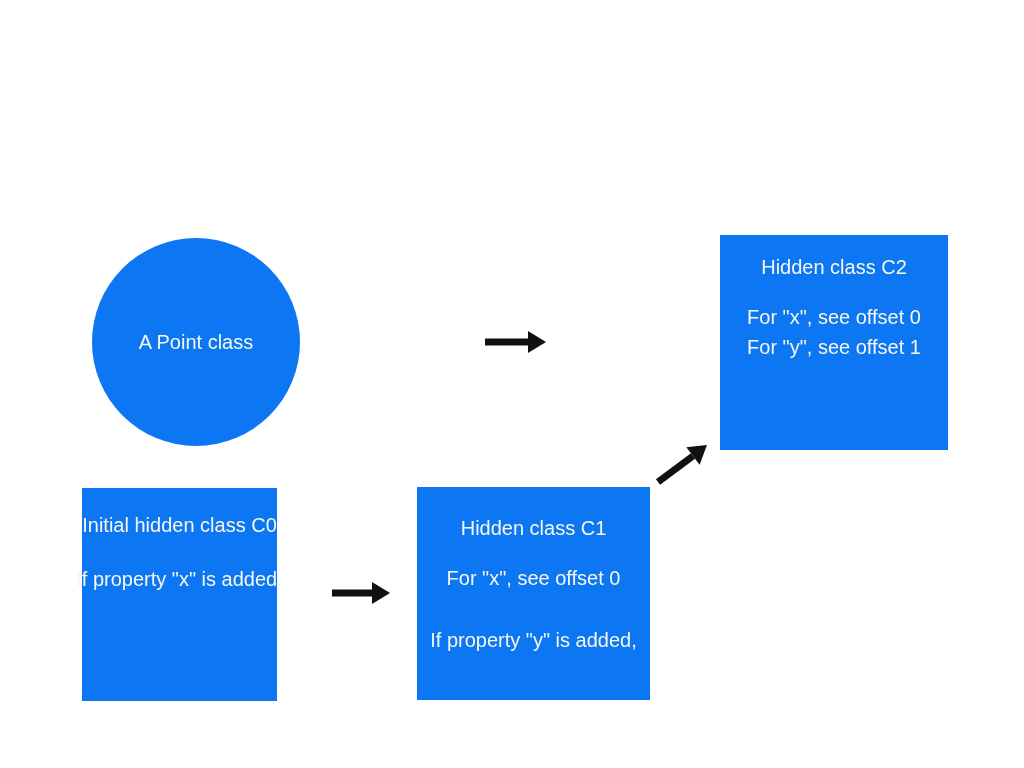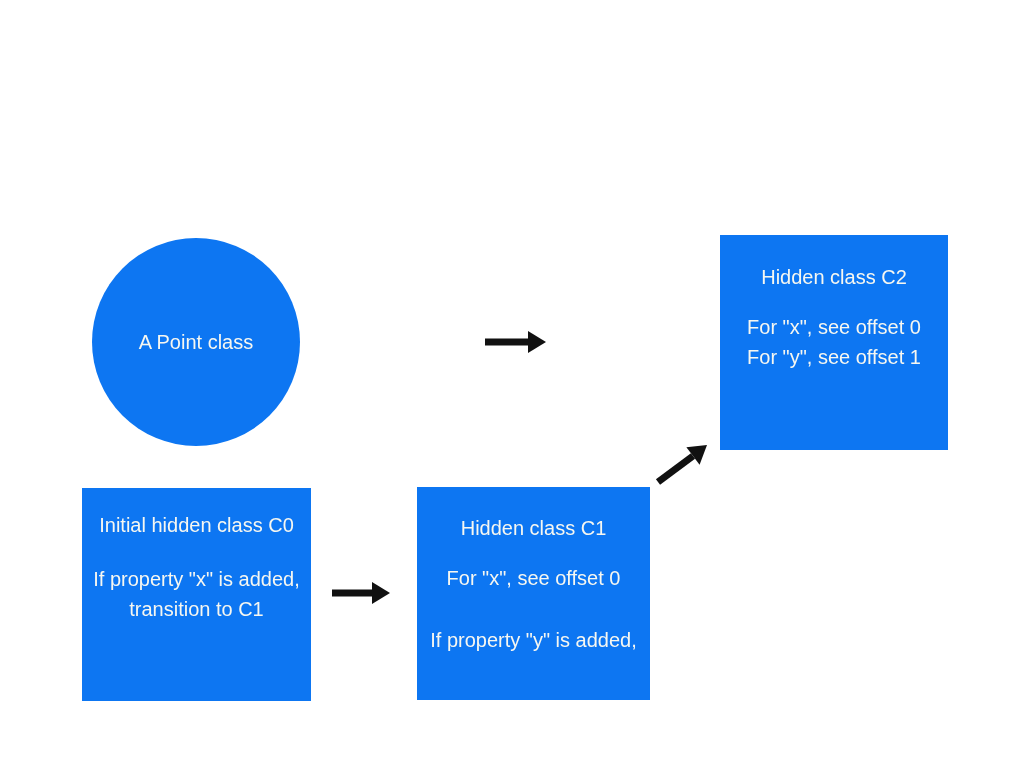--- a/index.html
+++ b/index.html
@@ -55,30 +55,29 @@
 </style>
 </head>
 <body>
 
 <div class="canvas">
 
   <div class="node circle" style="left:92px; top:238px; width:208px; height:208px;">
     <div class="line">A Point class</div>
   </div>
 
-  <div class="node box" style="left:720px; top:235px; width:228px; height:215px; padding-top:27px;">
+  <div class="node box" style="left:720px; top:235px; width:228px; height:215px; padding-top:17px;">
     <div class="line">Hidden class C2</div>
     <div class="line" style="margin-top:20px;">For "x", see offset 0</div>
     <div class="line">For "y", see offset 1</div>
   </div>
 
-  <div class="node box" style="left:82px; top:488px; width:229px; height:213px; padding-top:22px;">
+  <div class="node box" style="left:82px; top:488px; width:195px; height:213px; padding-top:22px;">
     <div class="line">Initial hidden class C0</div>
     <div class="line" style="margin-top:24px;">If property "x" is added,</div>
-    <div class="line">transition to C1</div>
   </div>
 
   <div class="node box" style="left:417px; top:487px; width:233px; height:213px; padding-top:26px;">
     <div class="line">Hidden class C1</div>
     <div class="line" style="margin-top:20px;">For "x", see offset 0</div>
     <div class="line" style="margin-top:32px;">If property "y" is added,</div>
   </div>
 
   <svg class="arrows" width="1024" height="768" viewBox="0 0 1024 768" aria-hidden="true">
     <g>

